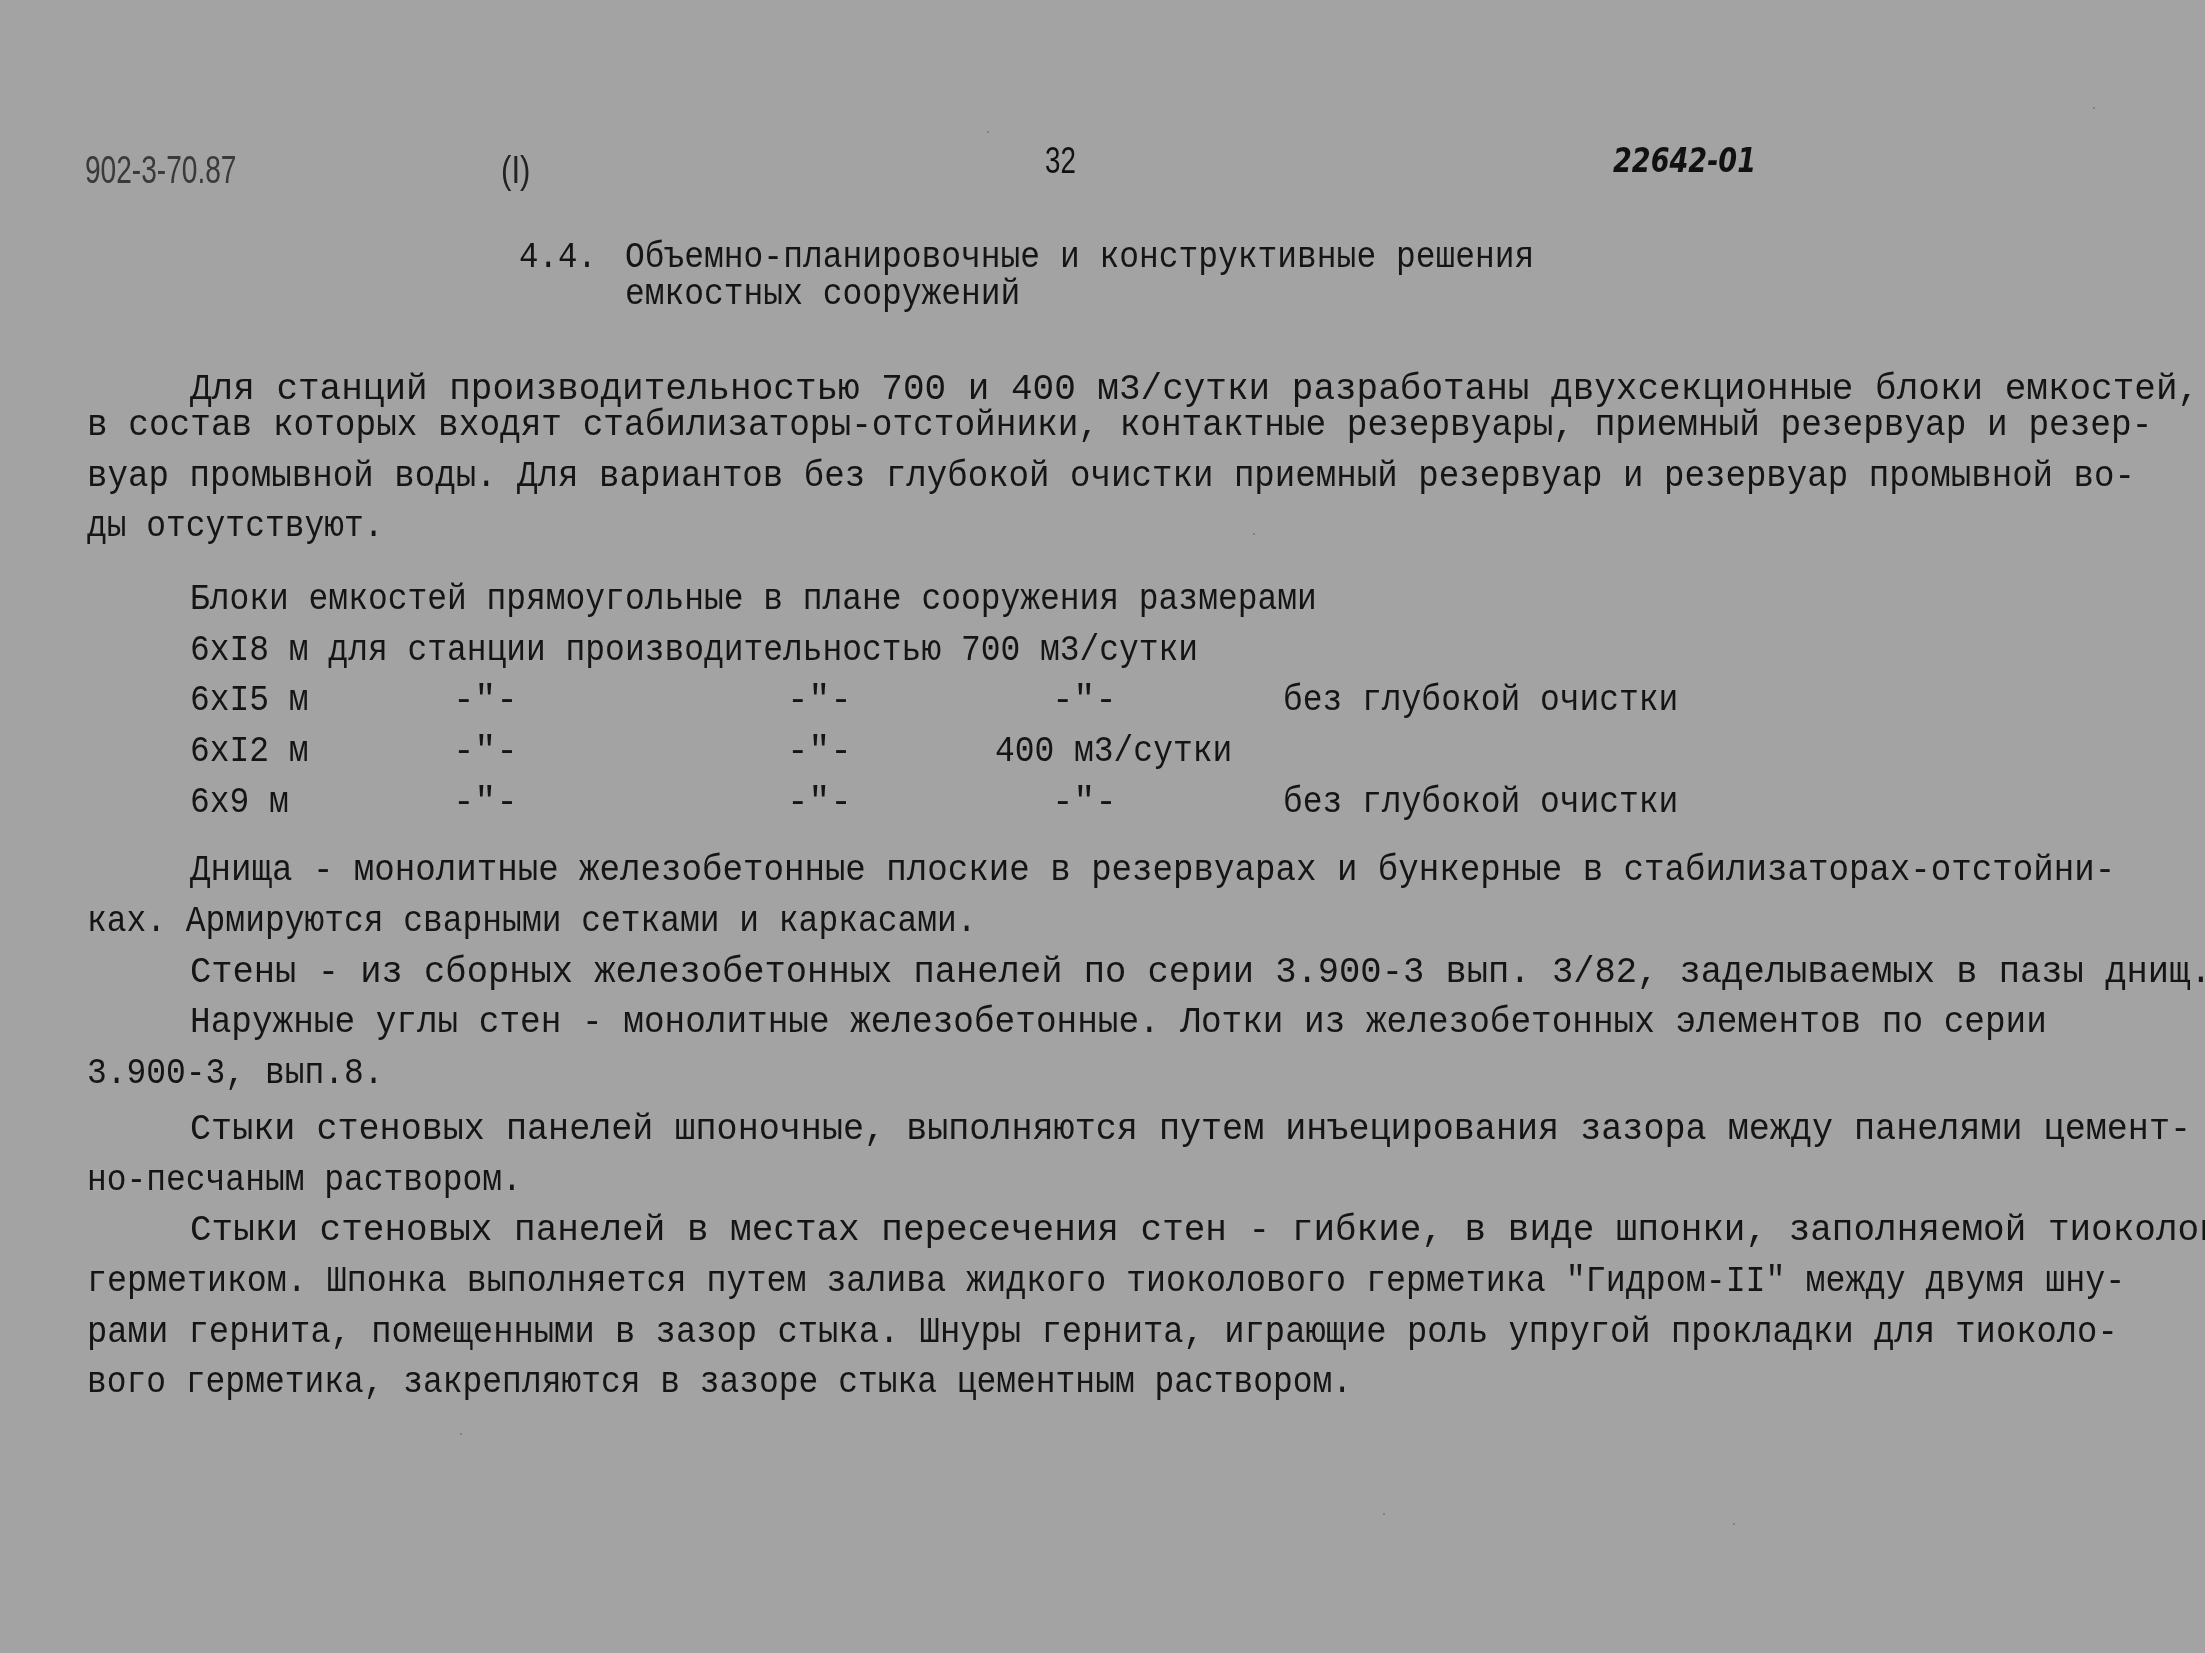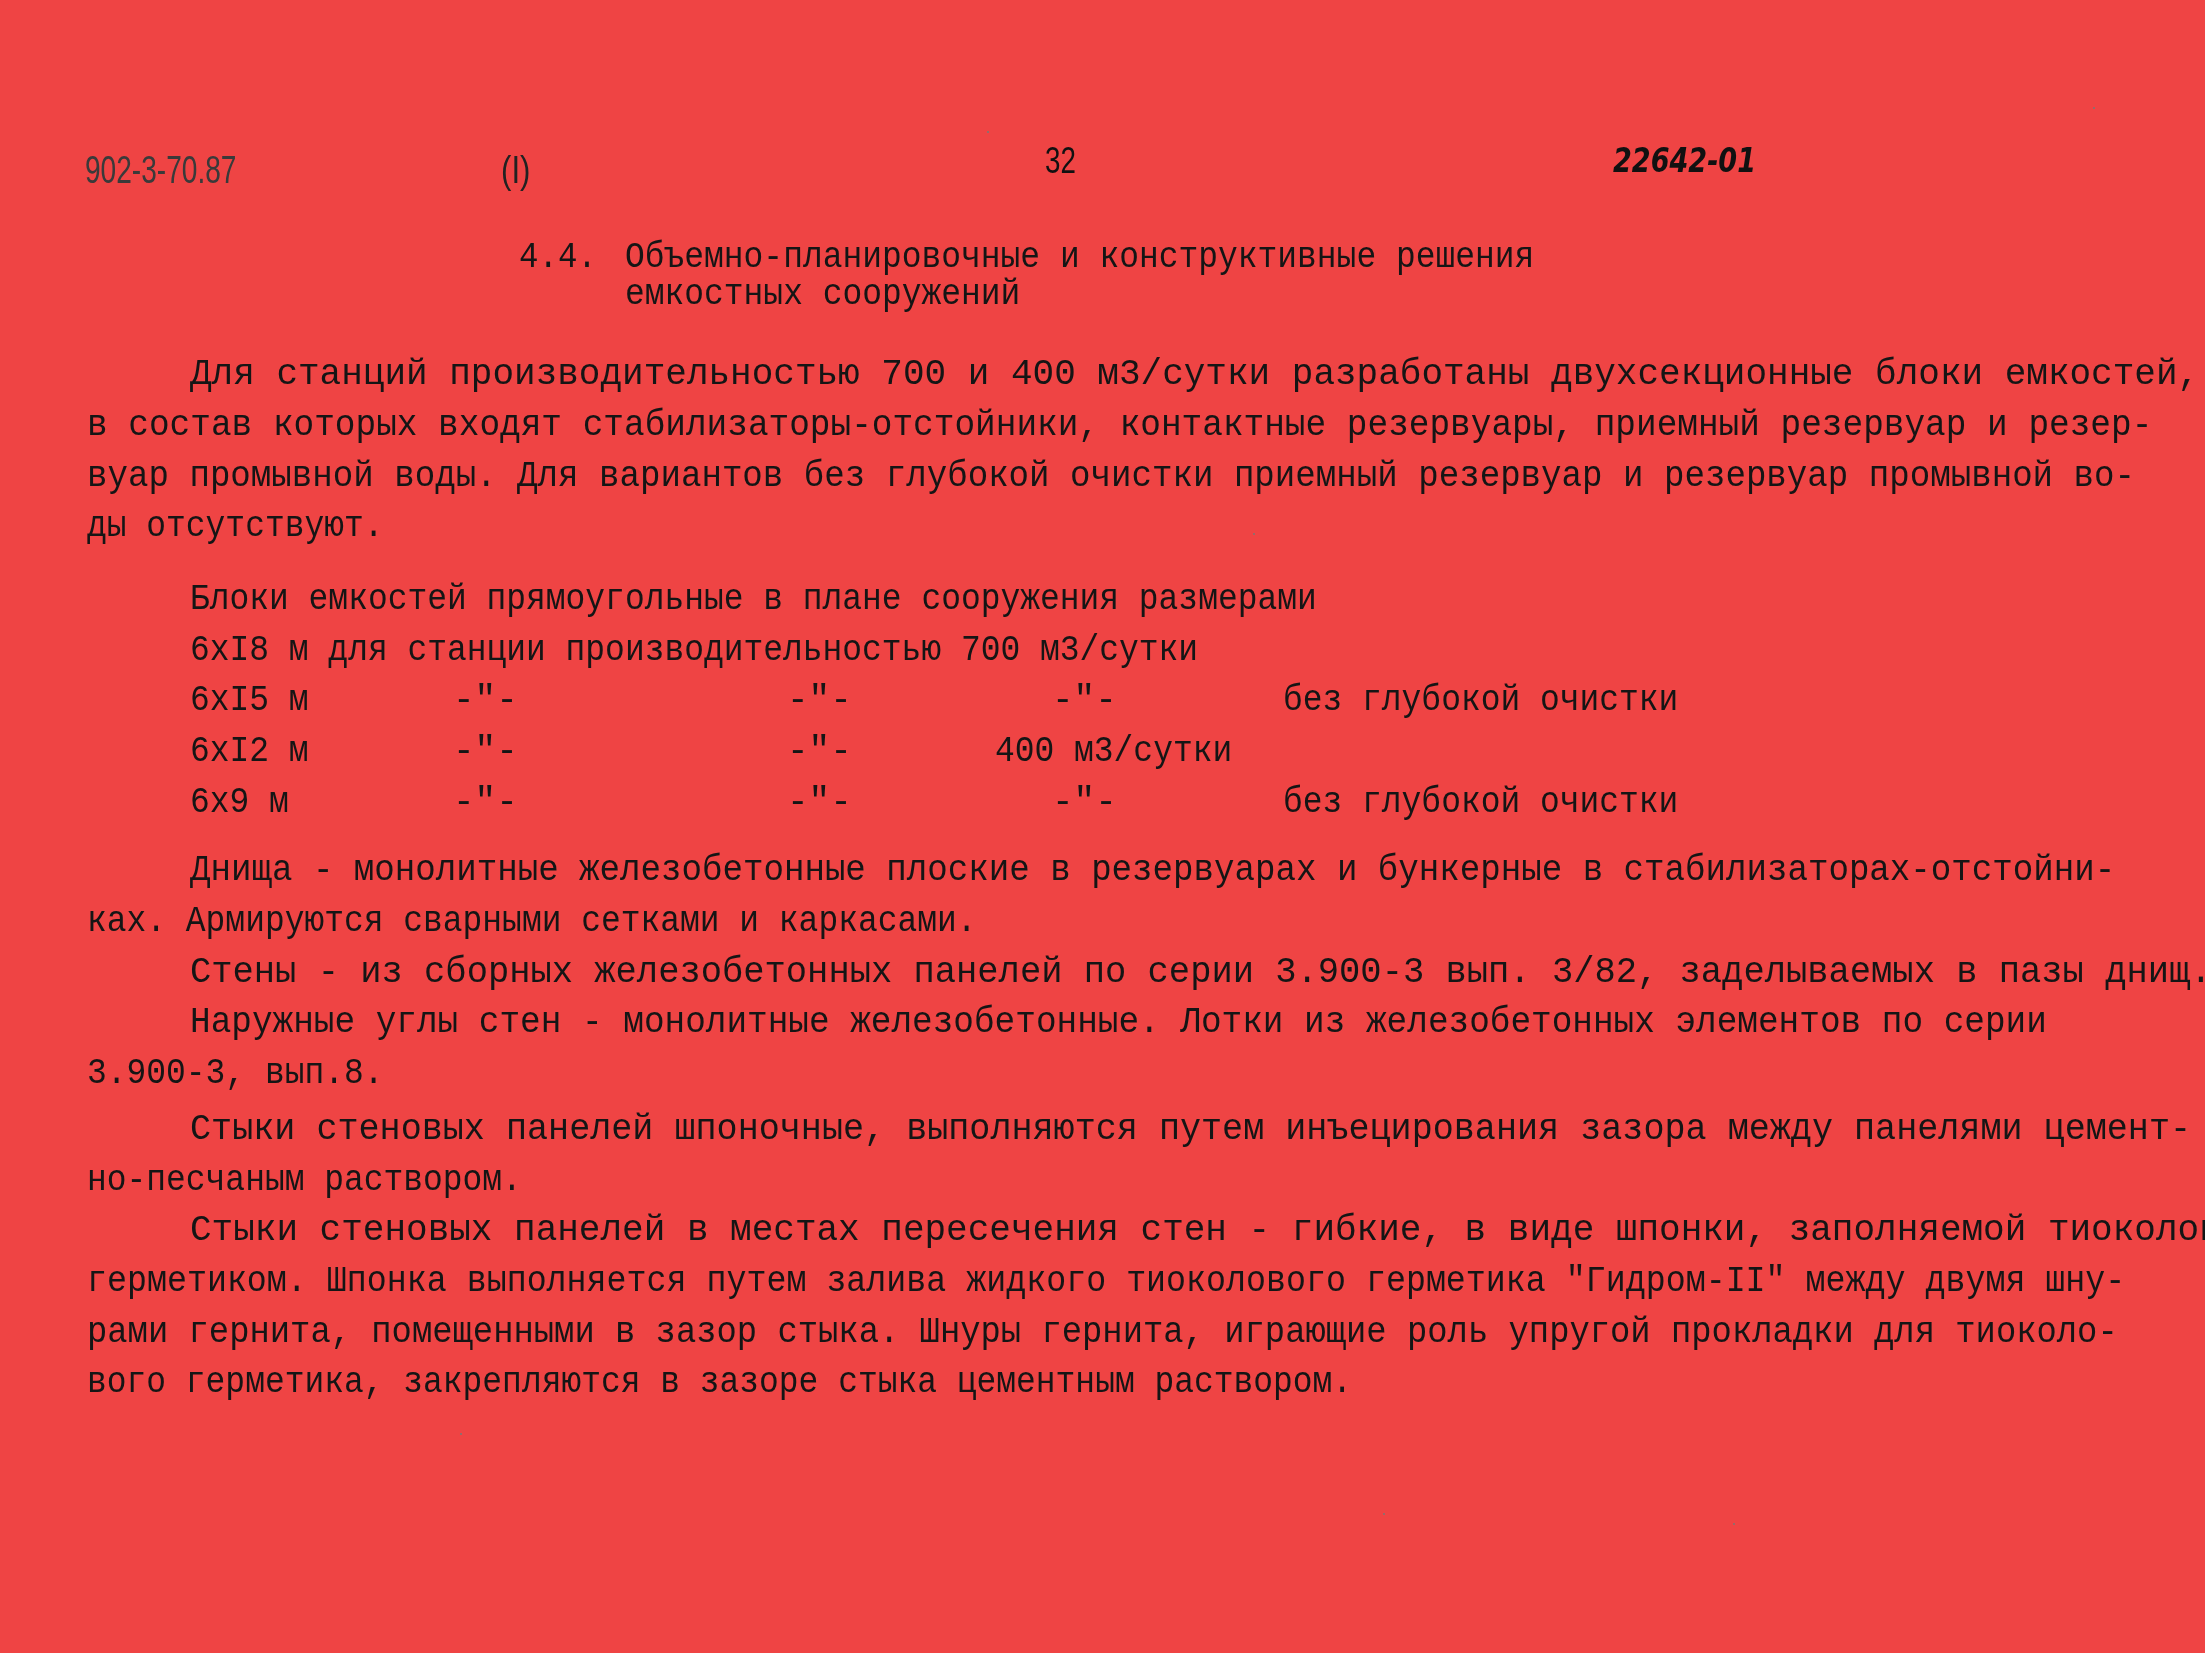--- a/index.html
+++ b/index.html
@@ -1,38 +1,38 @@
 <!DOCTYPE html>
 <html style="font-size:10.7px"><head>
 <meta charset="utf-8">
 <style>
   html, body { margin:0; padding:0; background:#ffffff; }
   body { width:2205px; height:1653px; position:relative; overflow:hidden; }
-  .page { position:absolute; left:0; top:0; width:2205px; height:1653px; background:#ef4444; color:#111; }
+  .page { position:absolute; left:0; top:0; width:2205px; height:1653px; background:#a3a3a3; color:#111; }
   .ln { position:absolute; white-space:pre; font-family:"Liberation Mono","DejaVu Sans Mono",monospace;
         font-size:36px; line-height:40px; color:#151515; transform-origin:0 0; }
   .hdr { position:absolute; white-space:pre; font-family:"Liberation Sans","DejaVu Sans",sans-serif; color:#333; transform-origin:0 0; }
   .hand { font-family:"DejaVu Sans",sans-serif; font-style:italic; font-weight:bold; color:#111; }
   .speck { position:absolute; width:2px; height:2px; background:#777; border-radius:50%; }
 </style>
 </head>
 <body>
 
 <div class="page">
 
   <div class="hdr" style="left:85px;top:148px;font-size:39px;transform:scaleX(0.72);color:#3a3a3a;">902-3-70.87</div>
   <div class="hdr" style="left:501px;top:148px;font-size:39px;transform:scaleX(0.8);color:#222;">(I)</div>
   <div class="hdr" style="left:1045px;top:140px;font-size:37px;transform:scaleX(0.75);color:#111;">32</div>
   <div class="hdr hand" style="left:1613px;top:141px;font-size:33px;transform:scaleX(0.82);">22642-01</div>
 
   <div class="ln" style="left:519px;top:238px;transform:scaleX(0.9);">4.4.</div>
   <div class="ln" style="left:625px;top:238px;transform:scaleX(0.915);">Объемно-планировочные и конструктивные решения</div>
   <div class="ln" style="left:625px;top:275px;transform:scaleX(0.915);">емкостных сооружений</div>
 
-  <div class="ln" style="left:190px;top:355px;transform:scaleX(1.0);">Для станций производительностью 700 и 400 м3/сутки разработаны двухсекционные блоки емкостей,</div>
+  <div class="ln" style="left:190px;top:370px;transform:scaleX(1.0);">Для станций производительностью 700 и 400 м3/сутки разработаны двухсекционные блоки емкостей,</div>
   <div class="ln" style="left:87px;top:406px;transform:scaleX(0.956);">в состав которых входят стабилизаторы-отстойники, контактные резервуары, приемный резервуар и резер-</div>
   <div class="ln" style="left:87px;top:457px;transform:scaleX(0.948);">вуар промывной воды. Для вариантов без глубокой очистки приемный резервуар и резервуар промывной во-</div>
   <div class="ln" style="left:87px;top:507px;transform:scaleX(0.915);">ды отсутствуют.</div>
 
   <div class="ln" style="left:190px;top:580px;transform:scaleX(0.915);">Блоки емкостей прямоугольные в плане сооружения размерами</div>
   <div class="ln" style="left:190px;top:631px;transform:scaleX(0.915);">6хI8 м для станции производительностью 700 м3/сутки</div>
 
   <div>
     <div>
       <div class="ln" style="left:190px;top:681px;transform:scaleX(0.915);">6хI5 м</div>

